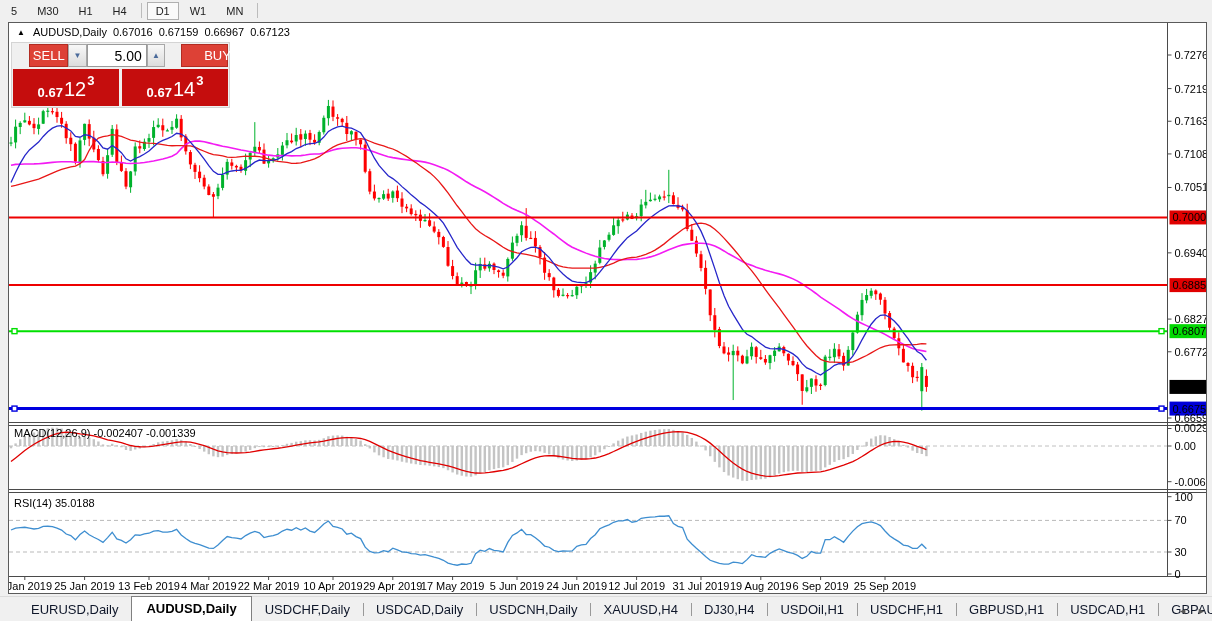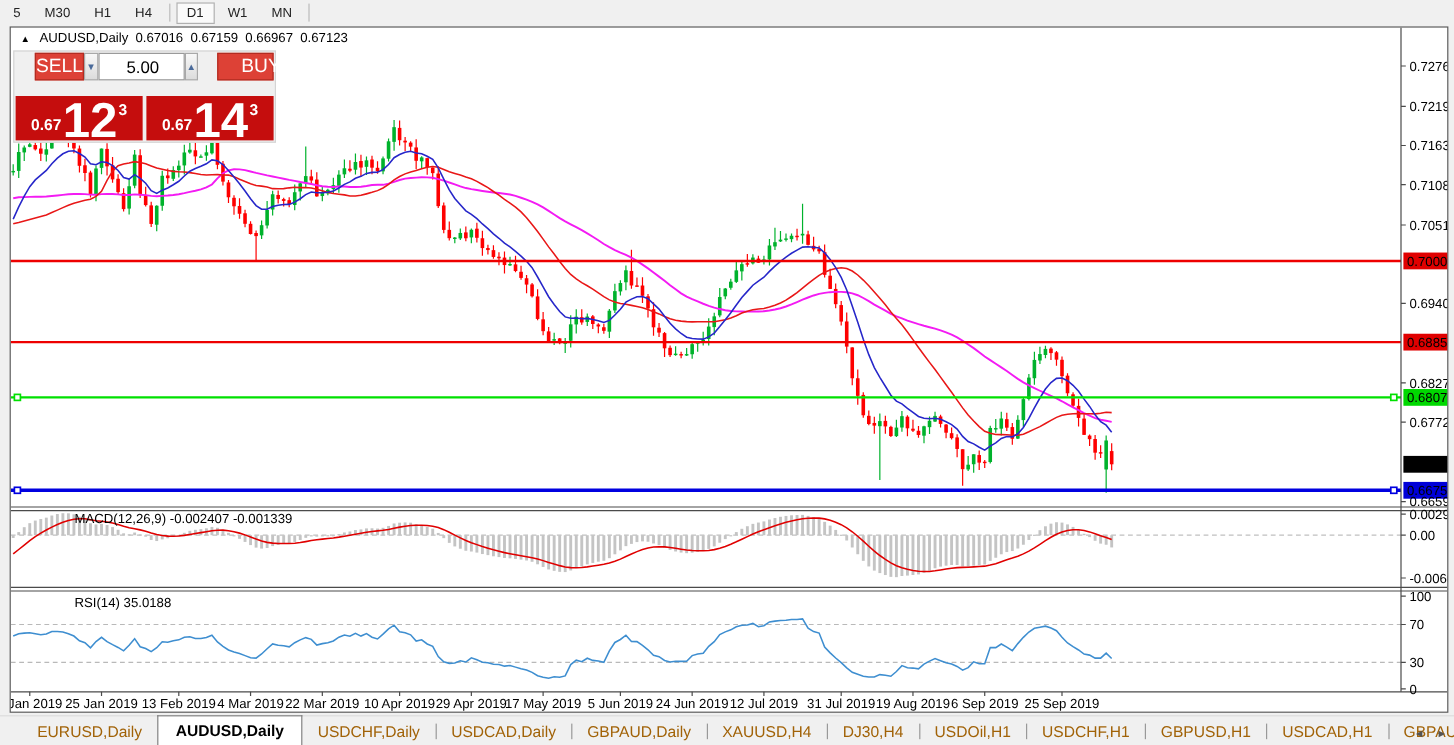--- a/index.html
+++ b/index.html
@@ -20,45 +20,45 @@
                   background:#fff; border:1px solid #5a5a5a; }
   #chart-canvas { position:absolute; left:0; top:0; }
   svg text { font-family:"Liberation Sans", sans-serif; font-size:11px; fill:#000; }
 
   
   #ohlc-header { position:absolute; left:8px; top:3px; font-size:11px; color:#000;
                  display:flex; align-items:center; gap:6px; z-index:5; white-space:nowrap; }
   #ohlc-header .tri { font-size:8px; margin-right:2px; }
 
   
-  .ind-label { position:absolute; left:5px; font-size:11px; color:#000; z-index:5; white-space:nowrap;margin-left:48px; }
+  .ind-label { position:absolute; left:5px; font-size:11px; color:#000; z-index:5; white-space:nowrap; }
 
   
   #trade-panel { position:absolute; left:2px; top:19px; width:219px; z-index:6;
                  background:#f0f0f0; border:1px solid #d4d4d4; padding:1px; }
   #trade-row1 { display:flex; height:23px; }
-  .trade-btn { color:#fff; font-size:16px; display:flex; align-items:center; justify-content:center;
+  .trade-btn { color:#fff; font-size:13px; display:flex; align-items:center; justify-content:center;
                background:#dd4136; border:1px solid #b22c22; cursor:pointer;margin-left:16px; }
   #sell-btn { width:48px; } #buy-btn { width:47px;padding-left:26px; }
   .spin-btn { width:22px; background:linear-gradient(#f8f8f8,#dcdcdc); border:1px solid #a8a8a8;
               color:#4a6a9a; font-size:8px; display:flex; align-items:center; justify-content:center; cursor:pointer; }
-  #volume-input { width:72px; border:1px solid #9a9a9a; font-size:14px; text-align:right;
-                  padding-right:20px; font-family:inherit; color:#000; }
-  #trade-row2 { display:flex; margin-top:13px; height:37px; }
+  #volume-input { width:60px; border:1px solid #9a9a9a; font-size:14px; text-align:right;
+                  padding-right:4px; font-family:inherit; color:#000; }
+  #trade-row2 { display:flex; margin-top:2px; height:37px; }
   .price-big { background:#c50d0d; color:#fff; width:107px; display:flex; align-items:flex-end;
                justify-content:center; padding-bottom:2px; cursor:pointer; }
   .price-big .frac { font-size:13px; font-weight:bold; margin:0 1px 4px 0; }
-  .price-big .main { font-size:41px; font-weight:bold; line-height:30px; }
+  .price-big .main { font-size:20px; font-weight:normal; line-height:30px; }
   .price-big .sup  { font-size:13px; font-weight:bold; margin:0 0 16px 1px; }
   #price-gap { width:3px; background:#f0f0f0; }
 
   
   #tabs-bar { position:absolute; left:0; top:596px; width:1212px; height:25px; background:#f0f0f0;
               border-top:1px solid #dcdcdc; display:flex; align-items:flex-end; padding-left:18px; }
-  .chart-tab { font-size:13px; color:#a16207; padding:3px 13px 4px 13px; white-space:nowrap;
+  .chart-tab { font-size:13px; color:#0f172a; padding:3px 13px 4px 13px; white-space:nowrap;
                cursor:pointer; position:relative; }
   .chart-tab.sep::before { content:""; position:absolute; left:0; bottom:5px; width:1px; height:13px; background:#999; }
   .chart-tab.active { background:#fff; border:1px solid #808080; border-bottom:none; font-weight:bold;
                       color:#000; padding:4px 14px 5px 14px; }
   #tab-scrollers { position:absolute; right:6px; bottom:5px; display:flex; gap:10px; }
   .tab-arrow { font-size:9px; color:#555; cursor:pointer; }
 </style>
 </head>
 <body>
 
@@ -819,21 +819,21 @@
 
     <div class="ind-label" style="top:404px">MACD(12,26,9) -0.002407 -0.001339</div>
     <div class="ind-label" style="top:474px">RSI(14) 35.0188</div>
   </div>
 
   <div id="tabs-bar">
     <div class="chart-tab">EURUSD,Daily</div>
       <div class="chart-tab active">AUDUSD,Daily</div>
       <div class="chart-tab">USDCHF,Daily</div>
       <div class="chart-tab sep">USDCAD,Daily</div>
-      <div class="chart-tab sep">GBPAUD,Daily</div>
+      <div class="chart-tab sep">USDCNH,Daily</div>
       <div class="chart-tab sep">XAUUSD,H4</div>
       <div class="chart-tab sep">DJ30,H4</div>
       <div class="chart-tab sep">USDOil,H1</div>
       <div class="chart-tab sep">USDCHF,H1</div>
       <div class="chart-tab sep">GBPUSD,H1</div>
       <div class="chart-tab sep">USDCAD,H1</div>
       <div class="chart-tab sep">GBPAUD,H1</div>
       <div id="tab-scrollers">
       <span class="tab-arrow">◄</span>
       <span class="tab-arrow">►</span>

